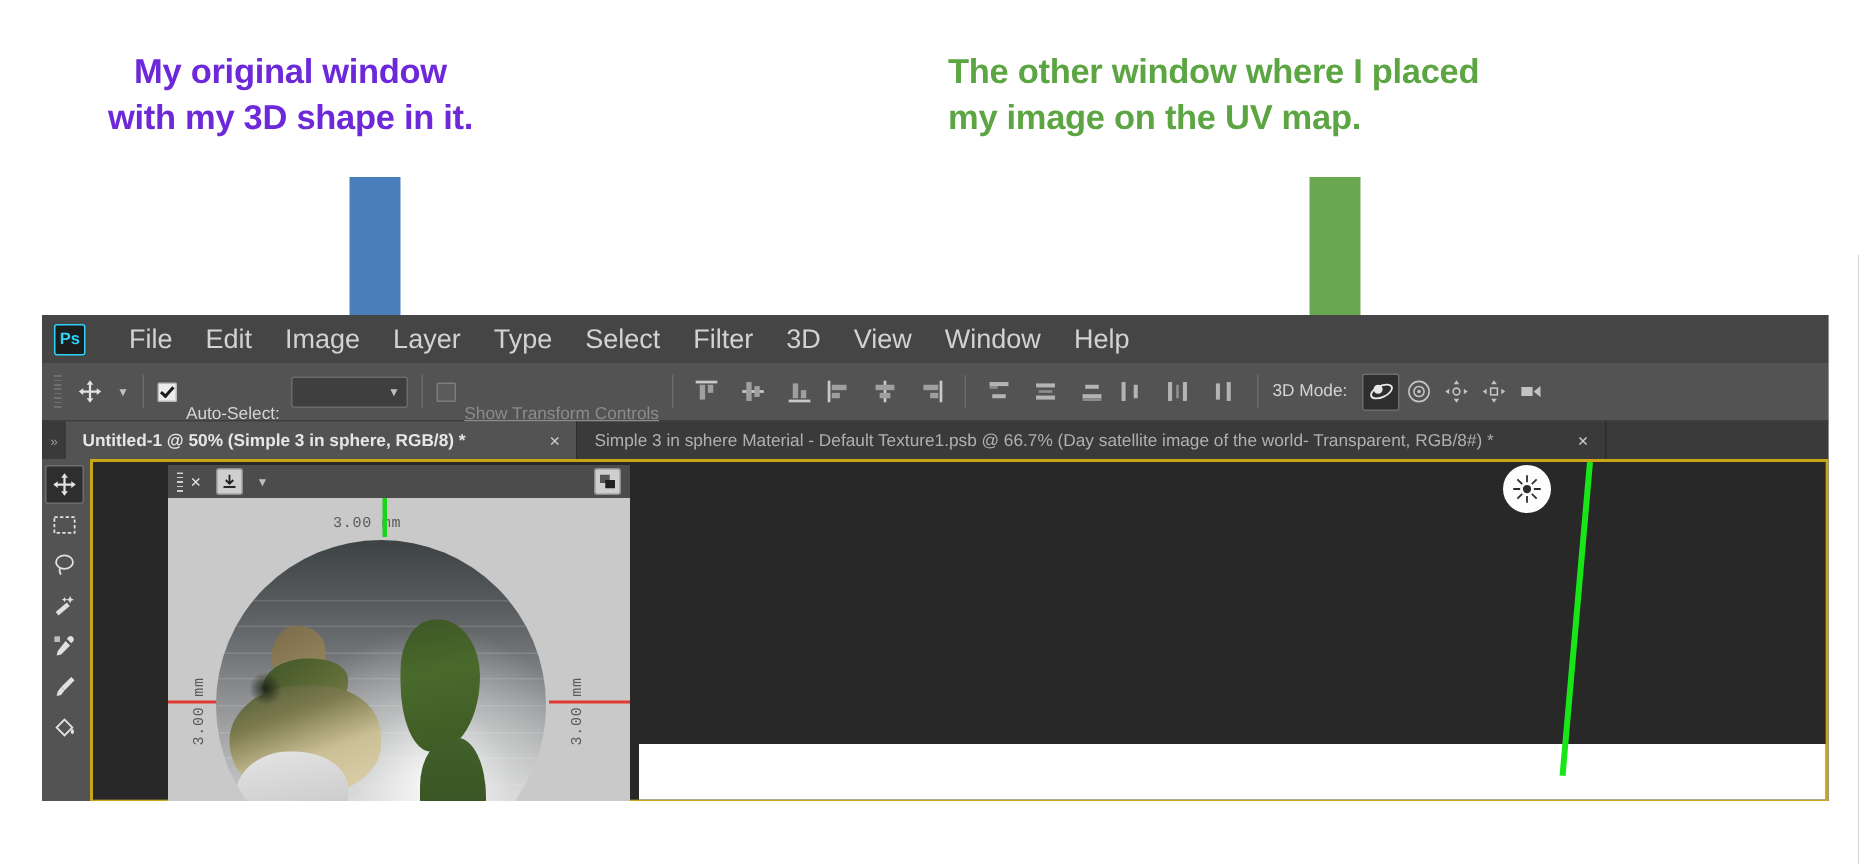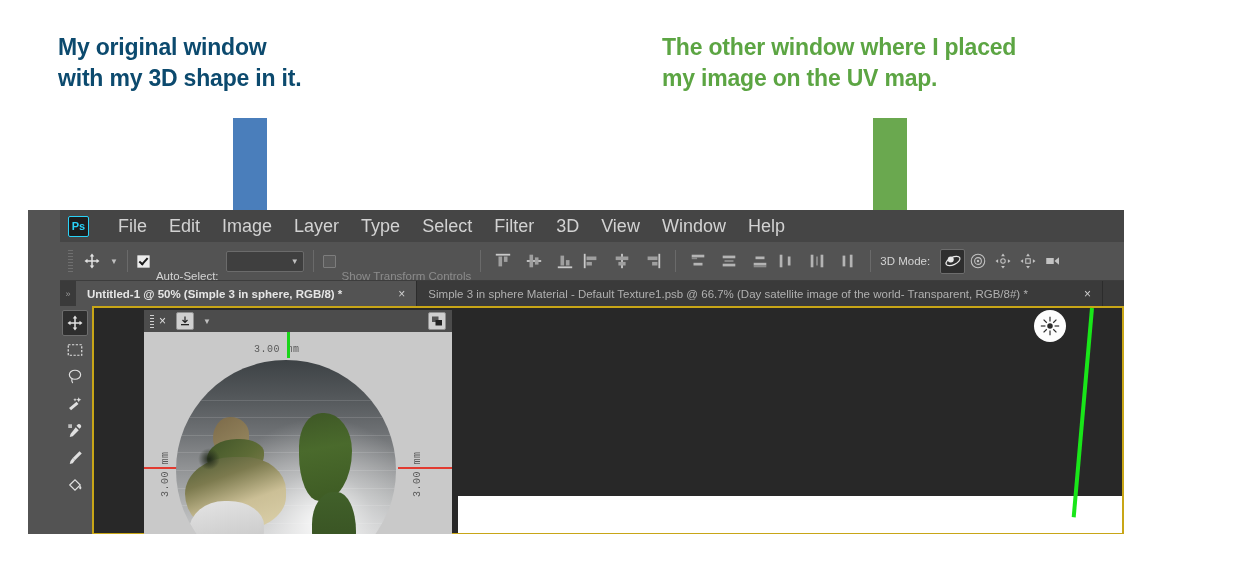--- a/index.html
+++ b/index.html
@@ -3,40 +3,40 @@
 <meta charset="utf-8">
 <style>
   html,body{margin:0;padding:0;background:#ffffff;}
   body{
     width:1239px;height:576px;position:relative;overflow:hidden;
     font-family:"Liberation Sans", sans-serif;
   }
 
   
   .anno{position:absolute;font-weight:bold;font-size:23px;line-height:1.33;letter-spacing:-0.2px;}
-  #anno-blue{left:58px;top:32px;color:#0c4a6e;}
-  #anno-green{left:662px;top:32px;color:#5ca543;}
+  #anno-blue{left:72px;top:32px;color:#6d28d9;text-align:center;}
+  #anno-green{left:632px;top:32px;color:#5ca543;}
 
   .arrow{position:absolute;}
   .arrow .shaft{position:absolute;left:50%;transform:translateX(-50%);top:0;}
   .arrow .head{position:absolute;left:50%;transform:translateX(-50%);width:0;height:0;}
 
   #arrow-blue{left:200px;top:118px;width:100px;height:180px;}
   #arrow-blue .shaft{width:34px;height:136px;background:#4a7ebb;}
   #arrow-blue .head{top:136px;border-left:33px solid transparent;border-right:33px solid transparent;border-top:44px solid #4a7ebb;}
 
   #arrow-green{left:840px;top:118px;width:100px;height:180px;}
   #arrow-green .shaft{width:34px;height:136px;background:#6aa84f;}
   #arrow-green .head{top:136px;border-left:33px solid transparent;border-right:33px solid transparent;border-top:44px solid #6aa84f;}
 
   
   #ps{
-    position:absolute;left:28px;top:210px;width:1064px;height:324px;
+    position:absolute;left:28px;top:210px;width:1191px;height:324px;
     background:#535353;overflow:hidden;
-    font-size:11px;color:#c8c8c8;padding-left:32px;
+    font-size:11px;color:#c8c8c8;
   }
 
   
   #menubar{height:32px;background:#454545;display:flex;align-items:center;padding-left:8px;}
   #ps-logo{
     width:21px;height:21px;background:#1d1d1d;border:1px solid #2ad2f7;border-radius:2px;
     color:#2ad2f7;font-size:11px;font-weight:bold;display:flex;align-items:center;justify-content:center;
     margin-right:18px;box-sizing:border-box;
   }
   .menu-item{padding:0 11px;font-size:18px;color:#d2d2d2;white-space:nowrap;line-height:32px;}

